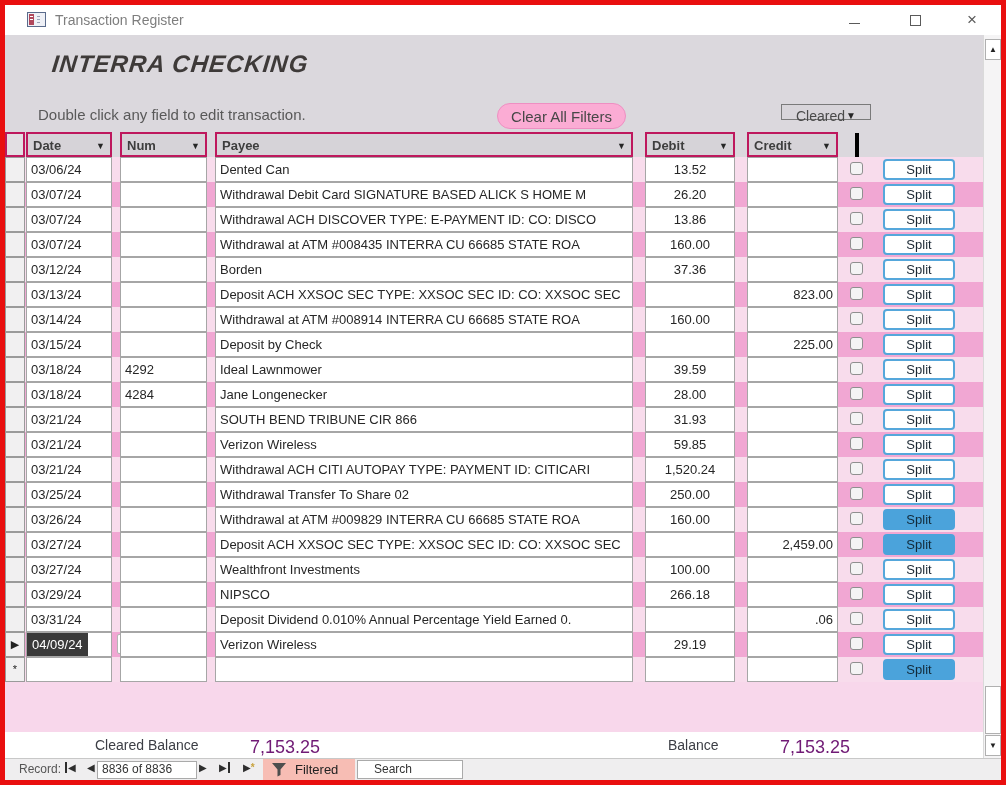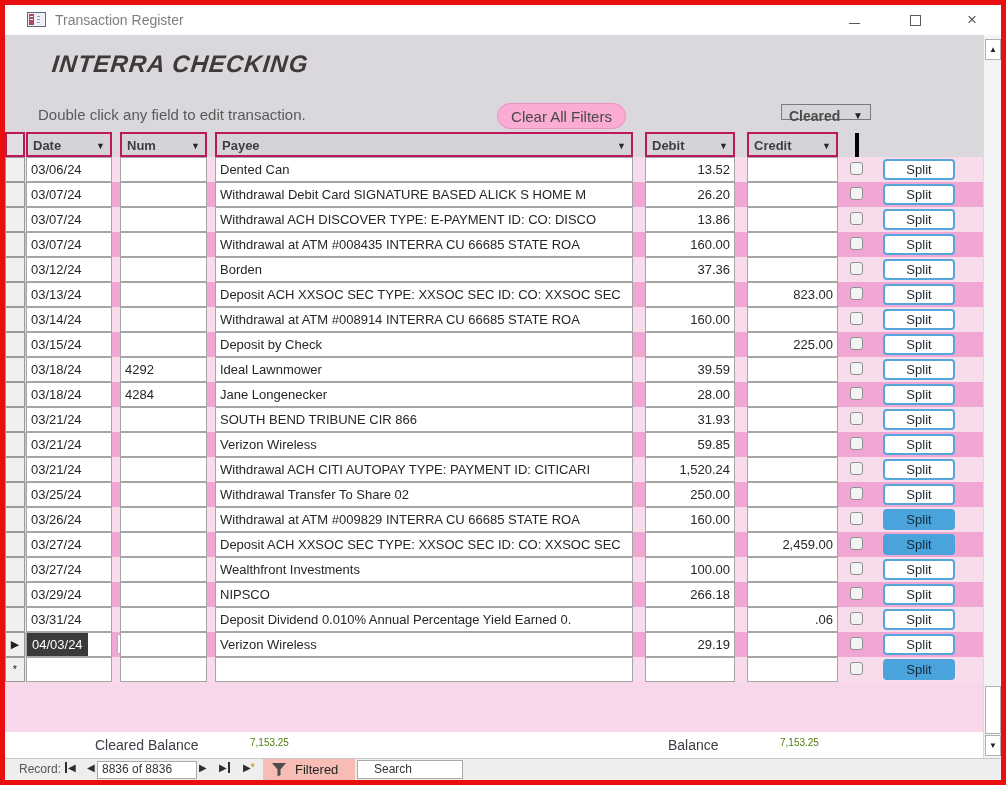--- a/index.html
+++ b/index.html
@@ -15,21 +15,21 @@
   .title-text{position:absolute;left:50px;top:7px;font-size:14px;color:#7e7e7e}
   .winbtn{position:absolute;top:5px;width:34px;height:20px;text-align:center;color:#5a5a5a}
   .btn-min{left:832px}.btn-max{left:893px}.btn-close{left:950px;font-size:17px;line-height:20px}
   .glyph-min{display:inline-block;width:11px;border-bottom:1px solid #5a5a5a;height:11px}
   .glyph-max{display:inline-block;width:9px;height:9px;border:1px solid #5a5a5a;margin-top:5px}
 
   
   .form-title{position:absolute;left:47px;top:45px;font-size:24px;font-weight:bold;font-style:italic;color:#3e3a39;letter-spacing:1px;transform:skewX(-6deg)}
   .instruction{position:absolute;left:33px;top:101px;font-size:15px;color:#595959}
   .clear-filters{position:absolute;left:492px;top:98px;width:129px;height:26px;background:var(--clear_button,#fbacd4);border:1px solid #ee8fc2;border-radius:13px;font-size:15px;color:#474747;font-family:inherit;padding:0}
-  .cleared-combo{position:absolute;left:776px;top:99px;width:90px;height:16px;background:#d8d5da;border:1px solid #7a7a7a;box-sizing:border-box;font-size:14px;font-weight:bold;color:#4a4a4a;line-height:22px;padding:0 7px}
+  .cleared-combo{position:absolute;left:776px;top:99px;width:90px;height:16px;background:#d8d5da;border:1px solid #7a7a7a;box-sizing:border-box;font-size:14px;font-weight:normal;color:#4a4a4a;line-height:22px;padding:0 14px}
   .cleared-combo .arr{float:right;font-size:10px;color:#262626}
 
   
   .pink-area{position:absolute;left:0;top:152px;width:978px;height:575px;background:var(--pink_area,#f8d7eb)}
 
   
   .hdr-row{position:absolute;left:0;top:127px;width:978px;height:25px}
   .h{position:absolute;top:0;height:25px;box-sizing:border-box;background:#d6d3d8;border:2px solid #be185d;font-weight:bold;font-size:13px;color:#3e3e3e;line-height:23px;padding:0 5px;white-space:nowrap;overflow:hidden}
   .h .arr{float:right;font-size:9px;color:#262626;margin-top:1px}
   .h-sel{left:0;width:20px;padding:0;background:#e2dfe3}
@@ -43,37 +43,37 @@
   
   .rows{position:absolute;left:0;top:152px;width:978px}
   .row{position:relative;height:25px;width:978px}
   .stripe-light{background:var(--stripe_light,#f8dcec)}
   .stripe-dark{background:var(--stripe_dark,#f1a7d3)}
   .c{position:absolute;top:0;height:25px;box-sizing:border-box;background:#fff;border:1px solid #a6a6a6;font-size:13px;line-height:23px;color:#262626;white-space:nowrap;overflow:hidden;padding:0 4px}
   .sel{left:0;width:20px;background:#f1f0f1;border-color:#9a9a9a;text-align:center;padding:0;font-size:11px;color:#222}
   .date{left:21px;width:86px}
   .num{left:115px;width:87px}
   .payee{left:210px;width:418px}
-  .debit{left:640px;width:90px;text-align:right}
+  .debit{left:640px;width:90px;text-align:center}
   .credit{left:742px;width:91px;text-align:right}
   .cbx{position:absolute;left:845px;top:5px;width:13px;height:13px;background:#f4f3f4;border:1px solid #8f8f8f;border-radius:3px;box-sizing:border-box}
   .split{position:absolute;left:878px;top:2px;width:72px;height:21px;background:#fff;border:2px solid #55a7db;border-radius:4px;font-size:13px;color:#1a2733;font-family:inherit;line-height:16px;padding:0;box-sizing:border-box}
   .split.blue{background:var(--split_blue,#4ba3db);border-color:var(--split_blue,#4ba3db);color:#122a3a}
   .row.current .dval{display:inline-block;background:#3a3a3a;color:#fff;padding:0 5px;height:23px;margin-left:-4px}
   .cal{display:none}
   .row.current .cal{display:block;position:absolute;left:112px;top:2px;width:21px;height:20px;background:#fff;border:1px solid #b5b5b5;border-radius:2px;box-sizing:border-box}
   .row.current .cal::before{content:"";position:absolute;left:2px;top:3px;right:2px;bottom:2px;
     background:repeating-linear-gradient(to right,#c9c9c9 0 1px,transparent 1px 5px),
                repeating-linear-gradient(to bottom,#c9c9c9 0 1px,transparent 1px 4px)}
   .row.current .cal::after{content:"";position:absolute;left:8px;top:8px;width:5px;height:5px;border:1px solid #e07b39;background:#fff;box-sizing:border-box}
 
   
   .balance-strip{position:absolute;left:0;top:727px;width:978px;height:26px;background:#fff}
   .bal-label{position:absolute;top:5px;font-size:14px;font-weight:normal;color:#3c3e45}
-  .bal-value{position:absolute;top:5px;font-size:10px;color:#4d7c0f}
+  .bal-value{position:absolute;top:5px;font-size:18px;color:#701a75}
   .lbl-cleared{left:90px}.val-cleared{left:245px}
   .lbl-balance{left:663px}.val-balance{left:775px}
 
   
   .navbar{position:absolute;left:0;top:753px;width:996px;height:22px;background:#efeeef;border-top:1px solid #c8c8c8;box-sizing:border-box;font-size:12px;color:#555}
   .nav-item{position:absolute;top:3px}
   .rec-label{left:14px}
   .nav-btn{color:#2e2e2e;font-size:10px;cursor:default}
   .b-first{left:60px}.b-prev{left:82px}.b-next{left:194px}.b-last{left:214px}.b-new{left:238px}
   .bar-after{border-right:2px solid #2e2e2e;padding-right:1px}
@@ -328,21 +328,21 @@
 
         <span class="c num"></span>
         <span class="c payee">Deposit Dividend 0.010% Annual Percentage Yield Earned 0.</span>
         <span class="c debit"></span>
         <span class="c credit">.06</span>
         <span class="cbx"></span>
         <button class="split">Split</button>
       </div>
         <div class="row stripe-dark current">
         <span class="c sel">▶</span>
-        <span class="c date"><span class="dval">04/03/24</span></span>
+        <span class="c date"><span class="dval">04/09/24</span></span>
         <span class="cal"></span>
         <span class="c num"></span>
         <span class="c payee">Verizon Wireless</span>
         <span class="c debit">29.19</span>
         <span class="c credit"></span>
         <span class="cbx"></span>
         <button class="split">Split</button>
       </div>
         <div class="row stripe-light new-row">
         <span class="c sel">*</span>

